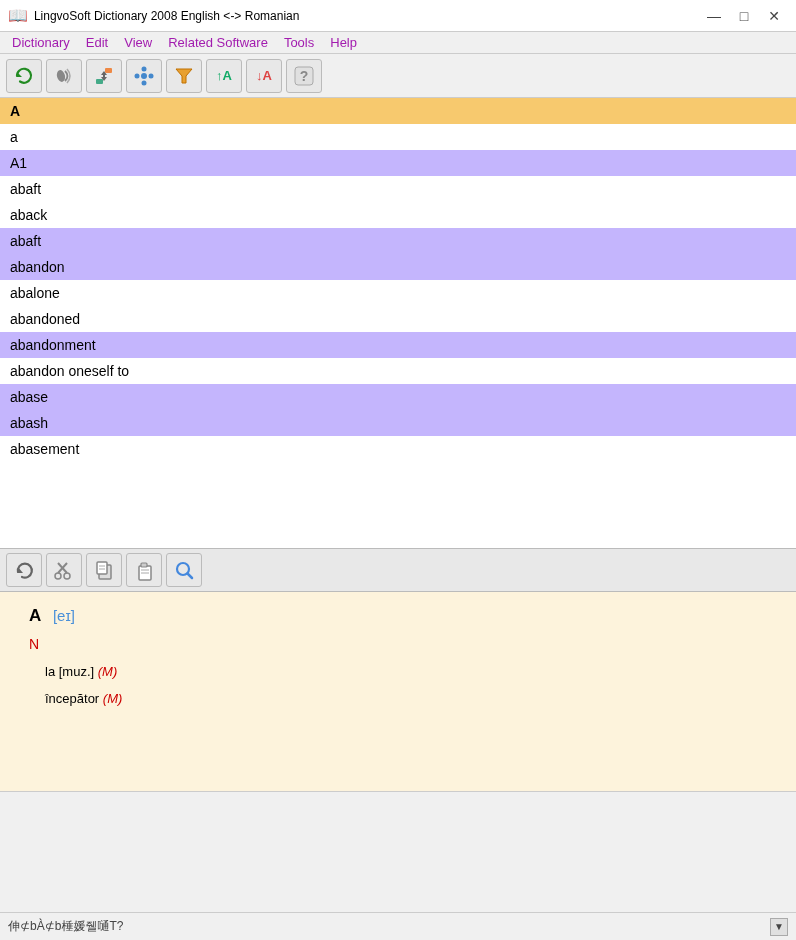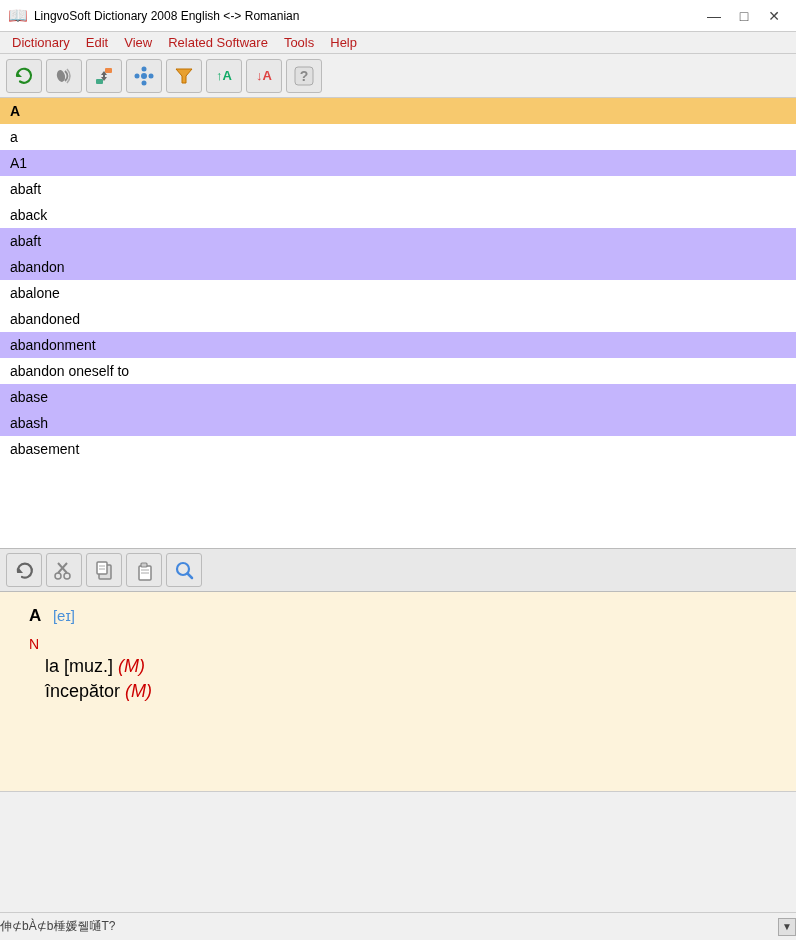--- a/index.html
+++ b/index.html
@@ -53,21 +53,21 @@
       height: 22px;
       display: flex;
       align-items: center;
       padding: 0 4px;
       border-bottom: 1px solid #ccc;
     }
     .menu-item {
       padding: 2px 8px;
       font-size: 13px;
       cursor: pointer;
-      color: #b91c1c;
+      color: #a21caf;
     }
 
     
     .toolbar {
       background: #f0f0f0;
       height: 44px;
       display: flex;
       align-items: center;
       padding: 4px 6px;
       gap: 4px;
@@ -157,38 +157,38 @@
       font-size: 15px;
       color: #4a90d9;
       margin-left: 8px;
     }
     .def-pos {
       color: #cc0000;
       font-size: 14px;
       margin-top: 10px;
     }
     .def-entry {
-      margin-top: 4px;
+      margin-top: 12px;
       padding-left: 16px;
-      font-size: 18px;
+      font-size: 13px;
       color: #000;
     }
     .def-italic {
       font-style: italic;
       color: #cc0000;
     }
 
     
     .status-bar {
       background: #f0f0f0;
       height: 28px;
       display: flex;
       align-items: center;
       justify-content: space-between;
-      padding: 0 0;
+      padding: 0 8px;
       border-top: 1px solid #ccc;
       font-size: 12px;
       color: #444;
     }
     .status-scroll-btn {
       width: 18px;
       height: 18px;
       background: #e0e0e0;
       border: 1px solid #aaa;
       display: flex;

